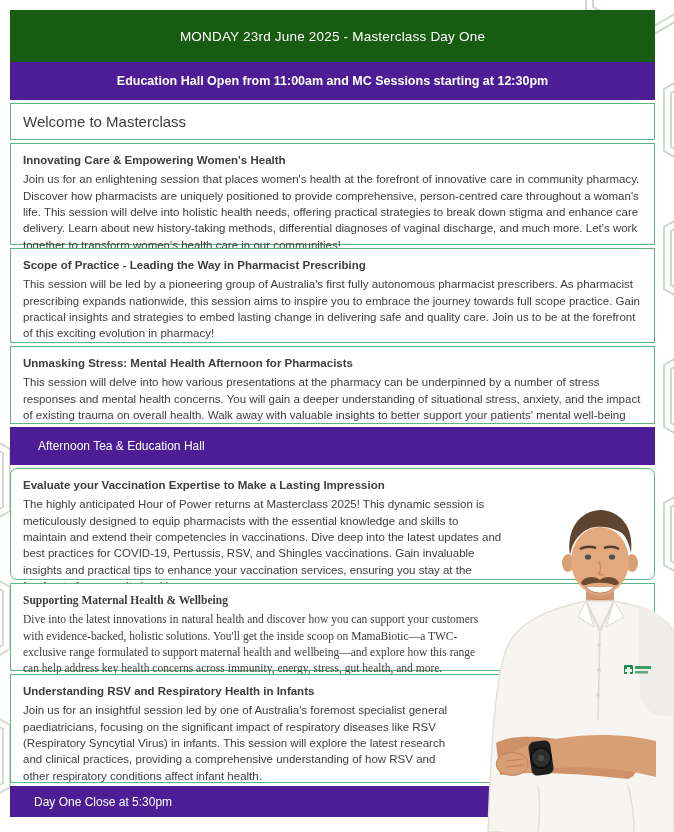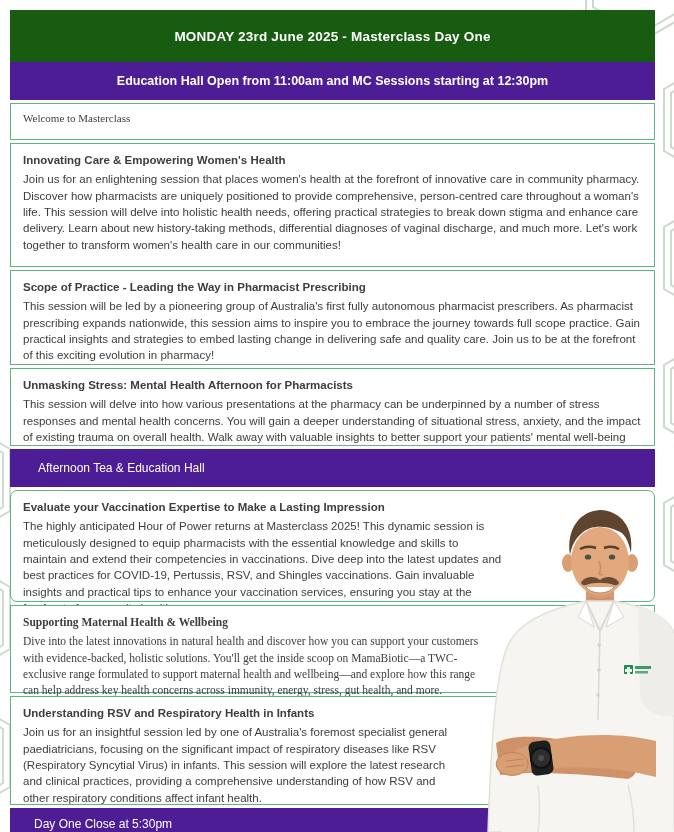--- a/index.html
+++ b/index.html
@@ -17,36 +17,36 @@
   }
   
   .content {
     position:absolute; left:10px; top:10px; width:645px; z-index:1;
     display:flex; flex-direction:column; gap:3px;
   }
   .header-group { display:flex; flex-direction:column; }
   .day-header {
     height:52px; background:#175c10; color:#ffffff;
     display:flex; align-items:center; justify-content:center;
-    font-size:13.5px; font-weight:bold; letter-spacing:.2px;
+    font-size:13.5px; font-weight:normal; letter-spacing:.2px;
   }
   .green-bar {
     background:#4c1d95; color:#ffffff; display:flex; align-items:center;
   }
   .open-bar { height:38px; justify-content:center; font-size:12.5px; font-weight:bold; }
   .section-bar { height:38px; padding-left:28px; font-size:12px; }
   .close-bar { height:31px; padding-left:24px; font-size:12px; align-items:center; }
   .white-box {
     background:#ffffff; border:1px solid #5cb585;
     padding:8px 12px;
   }
-  .welcome-box { height:37px; display:flex; align-items:flex-start; font-size:11px;font-family:Liberation Serif, serif; }
+  .welcome-box { height:37px; display:flex; align-items:center; font-size:15px; }
   .session { font-size:11.5px; line-height:1.42; }
   .session .title { font-weight:bold; margin-bottom:3px; }
-  .s1 { height:124px; }
+  .s1 { height:102px; }
   .s2 { height:95px; }
   .s3 { height:78px; }
   .s4 { height:112px; padding-right:150px;border-radius:7px; }
   .s5 { height:88px;  padding-right:170px;font-family:Liberation Serif, serif; }
   .s6 { height:109px; padding-right:190px; }
   
   .photo {
     position:absolute; right:0; bottom:0; width:196px; height:327px; z-index:2;
   }
 </style>

